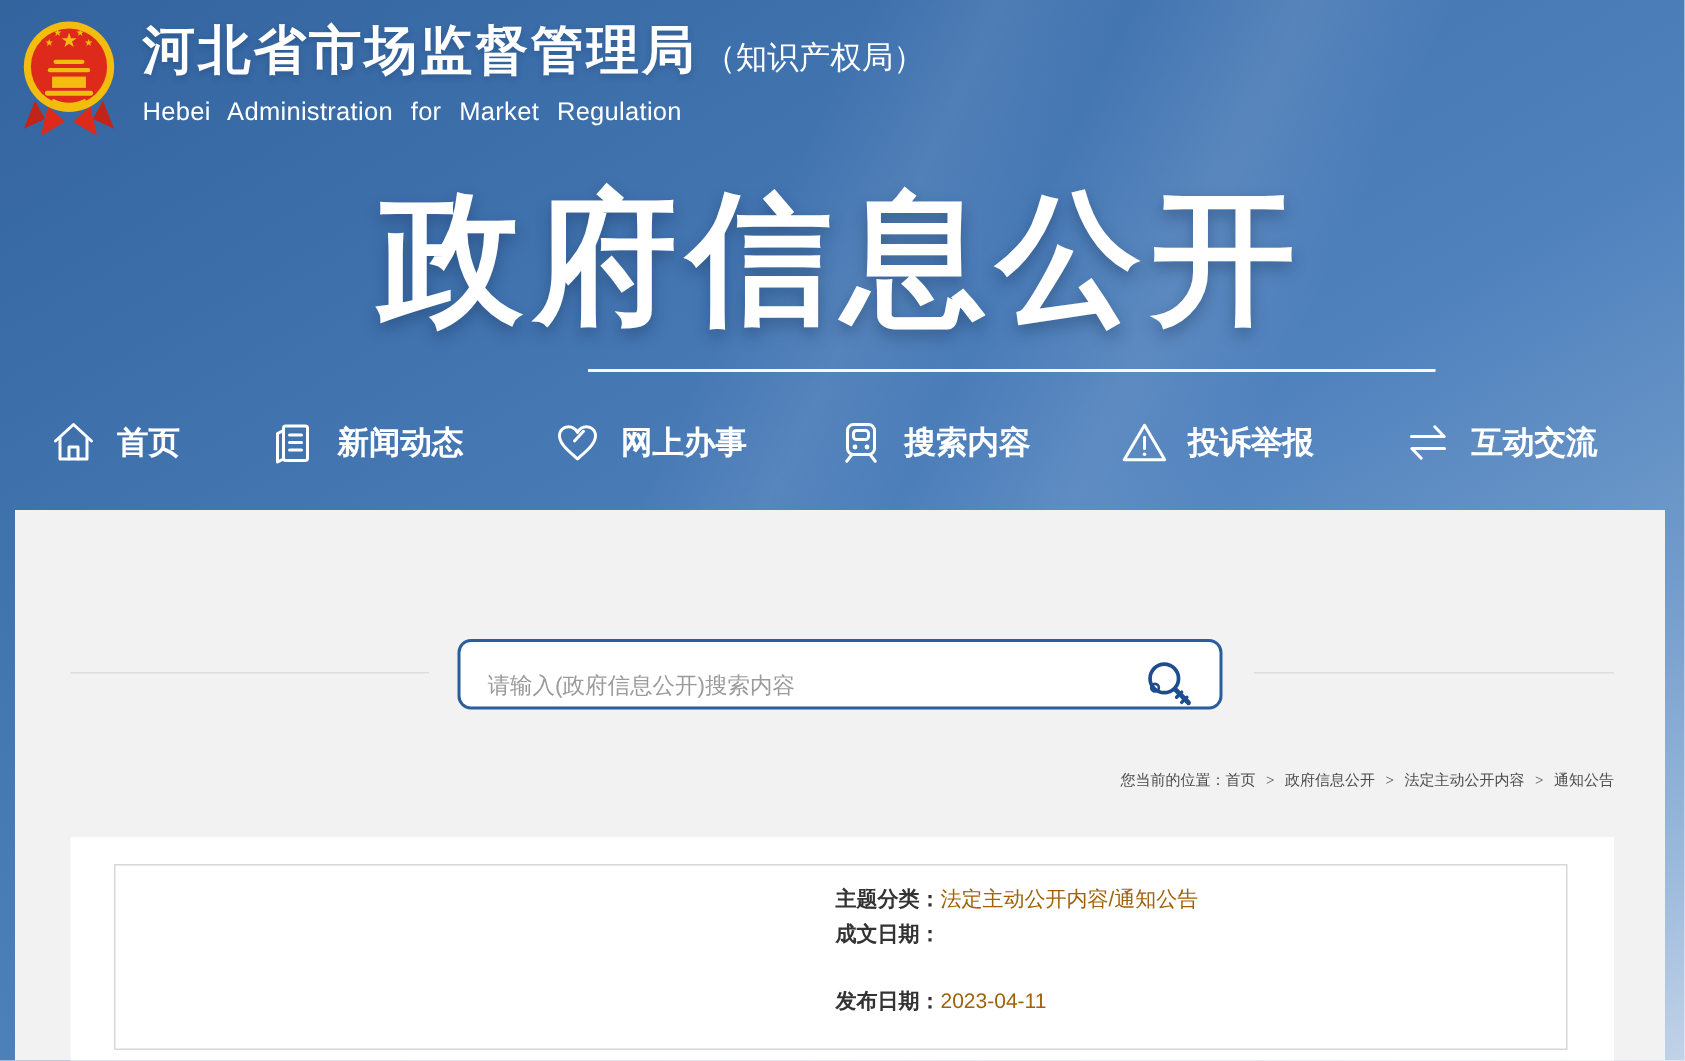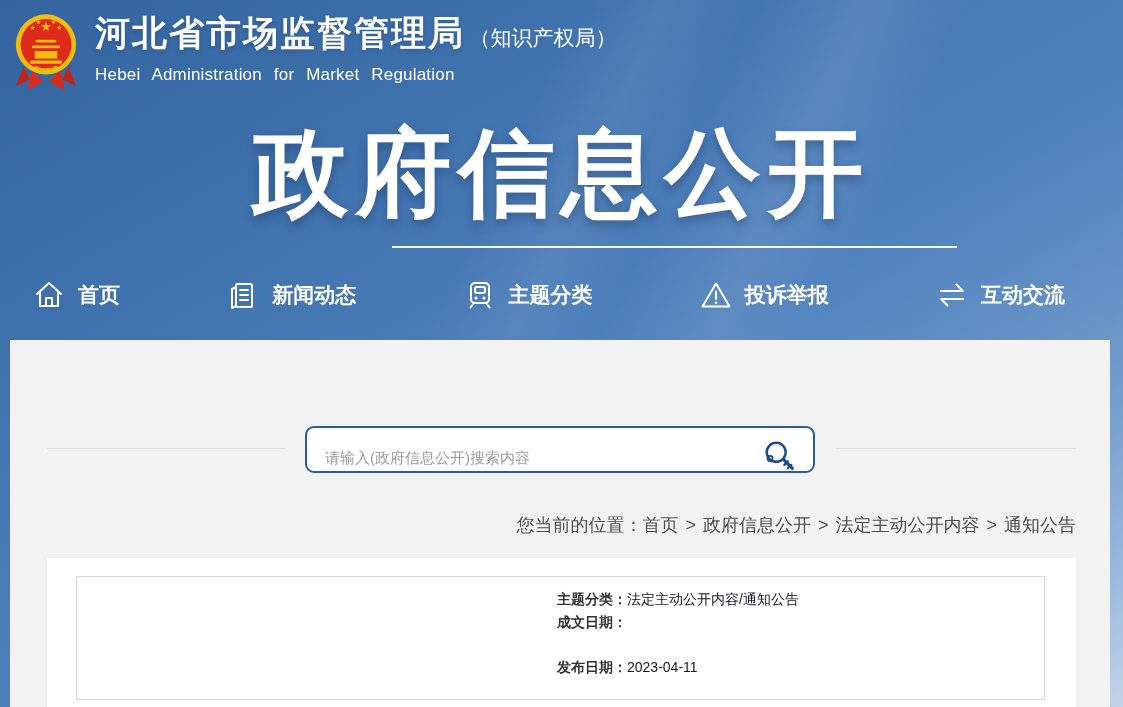--- a/index.html
+++ b/index.html
@@ -46,34 +46,34 @@
     position: absolute; top: 86px; left: 50%; transform: translateX(-50%);
     width: 510px; height: 47px; background: #fff;
     border: 2px solid #295e9e; border-radius: 9px;
     display: flex; align-items: center; padding: 16px 10px 0 18px;
   }
   .search-input { flex: 1; border: none; outline: none; background: transparent; font-size: 15px; color: #333; font-family: inherit; }
   .search-input::placeholder { color: #9b9b9b; }
   .search-btn { border: none; background: none; padding: 0 4px; cursor: pointer; display: flex; align-items: center; }
   .search-btn svg { width: 38px; height: 38px; display: block; }
 
-  .breadcrumb { position: absolute; top: 173px; right: 34px; font-size: 18px; color: #4c4c4c; white-space: nowrap; }
+  .breadcrumb { position: absolute; top: 173px; right: 34px; font-size: 10px; color: #4c4c4c; white-space: nowrap; font-family: Liberation Serif, serif; }
   .crumb { cursor: pointer; }
   .crumb.current { cursor: default; }
   .crumb-sep { margin: 0 7px; }
 
   
   .card { position: absolute; top: 218px; left: 37px; right: 34px; height: 240px; background: #fff; }
   .info-box { position: absolute; top: 18px; left: 29px; right: 31px; height: 124px; border: 1px solid #d7d7d7; }
   .col { position: absolute; top: 11px; }
   .col-left { left: 39px; }
   .col-right { left: 480px; }
   .info-row { height: 22.7px; line-height: 22.7px; font-size: 14px; white-space: nowrap; }
   .info-label { font-weight: bold; color: #333; }
-  .info-value { color: #0f172a; }
+  .info-value { color: #a16207; }
 </style>
 </head>
 <body>
 
 <div class="hero">
 
   <div class="brand">
     <span class="emblem">
       <svg viewBox="0 0 68 88" width="64" height="84">
         <path d="M10 60 L2 80 L17 73 Z" fill="#c2241a"></path>
@@ -123,28 +123,37 @@
             <rect x="9" y="5" width="16" height="23" rx="1.5"></rect>
             <path d="M9 8 L5 10 V29 L9 27"></path>
             <path d="M13 11 H21 M13 16 H21 M13 21 H21"></path>
           </svg>
         </span>
         <span class="nav-label">新闻动态</span>
       </div>
       <div class="nav-item">
         <span class="nav-icon">
           <svg viewBox="0 0 32 32" fill="none" stroke="#fff" stroke-width="2" stroke-linecap="round" stroke-linejoin="round">
+            <path d="M16 27 C10 21.5 4 17 4 11.5 C4 8 6.7 5.5 10 5.5 C12.6 5.5 14.9 7.1 16 9.3 C17.1 7.1 19.4 5.5 22 5.5 C25.3 5.5 28 8 28 11.5 C28 17 22 21.5 16 27 Z"></path>
+            <path d="M20 8.5 L14 15"></path>
+          </svg>
+        </span>
+        <span class="nav-label">网上办事</span>
+      </div>
+      <div class="nav-item">
+        <span class="nav-icon">
+          <svg viewBox="0 0 32 32" fill="none" stroke="#fff" stroke-width="2" stroke-linecap="round" stroke-linejoin="round">
             <rect x="7" y="4" width="18" height="20" rx="4"></rect>
             <rect x="11" y="8" width="10" height="6" rx="2"></rect>
             <circle cx="12" cy="19" r="1.6" fill="#fff" stroke="none"></circle>
             <circle cx="20" cy="19" r="1.6" fill="#fff" stroke="none"></circle>
             <path d="M10 24 L6.5 28.5 M22 24 L25.5 28.5"></path>
           </svg>
         </span>
-        <span class="nav-label">主题分类</span>
+        <span class="nav-label">搜索内容</span>
       </div>
       <div class="nav-item">
         <span class="nav-icon">
           <svg viewBox="0 0 32 32" fill="none" stroke="#fff" stroke-width="2" stroke-linecap="round" stroke-linejoin="round">
             <path d="M16 4.5 L29.5 27.5 H2.5 Z"></path>
             <path d="M16 12.5 V20"></path>
             <circle cx="16" cy="23.8" r="1.2" fill="#fff" stroke="none"></circle>
           </svg>
         </span>
         <span class="nav-label">投诉举报</span>

